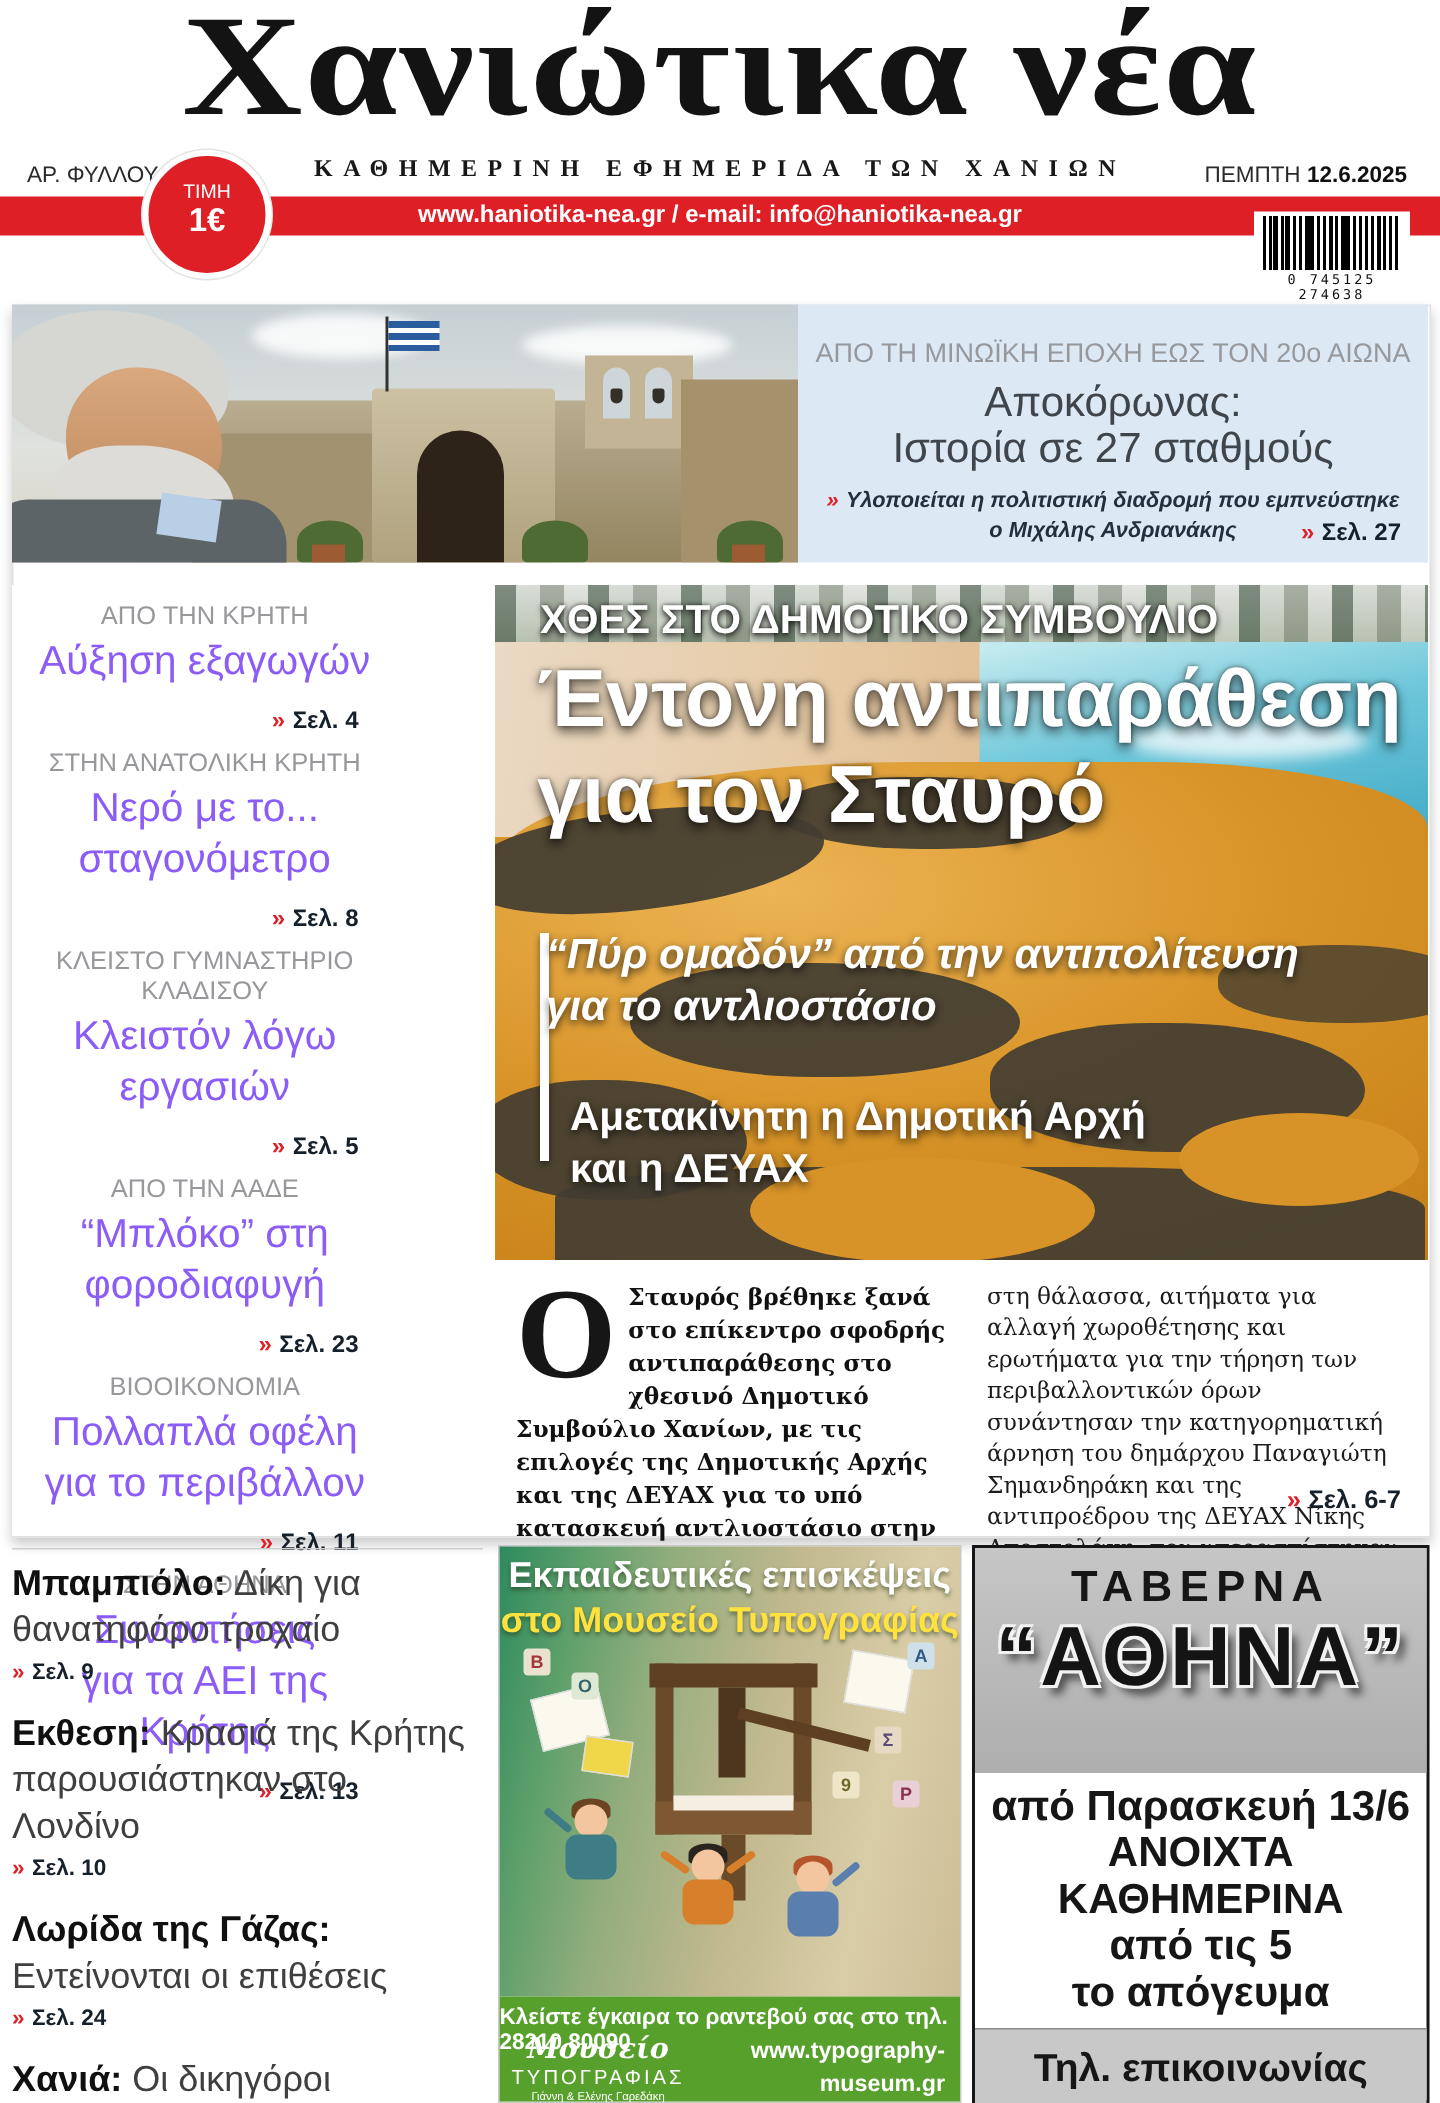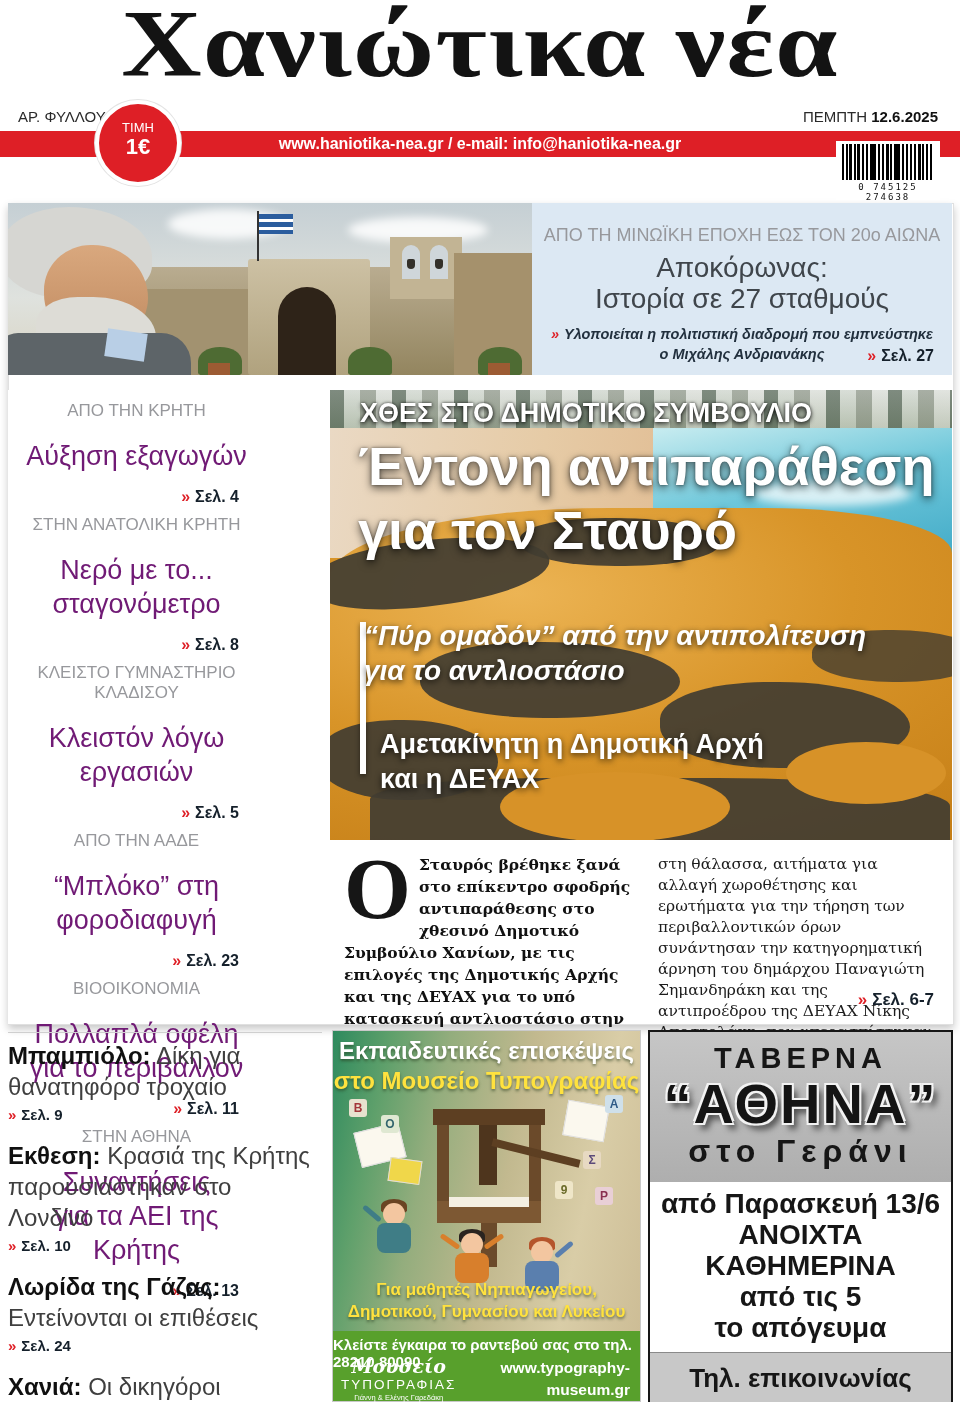--- a/index.html
+++ b/index.html
@@ -61,21 +61,21 @@
   .panel-kicker{margin-top:22px;font-size:18px;color:var(--kicker-gray,#97989c);}
   .panel-title{margin-top:6px;font-size:28px;line-height:31px;color:#3f454b;white-space:pre-line;}
   .panel-bullet{margin-top:10px;font-size:14.5px;font-weight:bold;font-style:italic;color:#22303e;white-space:pre-line;line-height:20px;}
   .mark{color:var(--accent-red,#de1f26);font-weight:bold;margin-right:5px;}
   .pref{font-weight:bold;color:#15202b;}
   .panel-ref{position:absolute;right:18px;bottom:10px;font-size:16px;}
   
   .teaser-box{left:8px;top:390px;width:257px;height:632px;background:#fff;z-index:1;text-align:center;padding-top:2px;}
   .teaser{margin-top:9px;}
   .t-kicker{font-size:17px;color:var(--kicker-gray,#97989c);}
-  .t-title{font-size:27px;line-height:34px;color:#701a75;white-space:pre-line;margin-top:18px;}
+  .t-title{font-size:27px;line-height:34px;color:#8b5cf6;white-space:pre-line;margin-top:2px;}
   .t-ref{text-align:right;padding-right:26px;font-size:16px;margin-top:15px;}
   
   .photo{left:330px;top:390px;width:622px;height:450px;overflow:hidden;z-index:1;background:#d89428;}
   .town{position:absolute;left:0;top:0;width:100%;height:50px;
     background:
      repeating-linear-gradient(90deg,rgba(40,60,40,.55) 0 14px,rgba(170,180,160,.25) 14px 30px,rgba(90,100,80,.45) 30px 46px,rgba(210,210,200,.3) 46px 62px),
      linear-gradient(#e8ecea,#aebaa6);}
   .sea{position:absolute;right:0;top:38px;width:48%;height:240px;
     background:linear-gradient(168deg,#c8ecf0 0%,#6ec7da 30%,#41aac7 65%,#62bcd1 100%);
     border-radius:0 0 0 45%;}
@@ -157,20 +157,21 @@
   .tv-l2{font-weight:bold;font-size:32px;letter-spacing:6px;}
   .tv-mid{height:164px;font-weight:bold;font-size:28px;line-height:31px;white-space:pre-line;padding-top:6px;}
   .tv-phone{height:50px;background:#c8c8c8;border-top:1px solid #8a8a8a;font-weight:bold;font-size:26px;line-height:50px;}
 </style>
 </head>
 <body>
 
 <div class="page">
 
   <div class="abs mast-title">Χανιώτικα νέα</div>
+  <div class="abs mast-tagline">ΚΑΘΗΜΕΡΙΝΗ ΕΦΗΜΕΡΙΔΑ ΤΩΝ ΧΑΝΙΩΝ</div>
   <div class="abs mast-issue">
     <span>ΑΡ. ΦΥΛΛΟΥ</span>
     <b>17.589</b>
   </div>
   <div class="abs mast-date">
     <span>ΠΕΜΠΤΗ</span>
     <b>12.6.2025</b>
   </div>
   <div class="abs red-bar">www.haniotika-nea.gr / e-mail: info@haniotika-nea.gr</div>
   <div class="abs price-circle">
@@ -341,22 +342,20 @@
       <div class="kid-arm" style="left:28px;top:180px;background:#3f7d86;transform:rotate(40deg);"></div>
       <div class="kid-hair" style="left:126px;top:198px;background:#2a2420;"></div>
       <div class="kid-head" style="left:128px;top:202px;"></div>
       <div class="kid-body" style="left:122px;top:222px;background:#d87f2c;"></div>
       <div class="kid-arm" style="left:106px;top:208px;background:#d87f2c;transform:rotate(35deg);"></div>
       <div class="kid-arm" style="left:150px;top:208px;background:#d87f2c;transform:rotate(-35deg);"></div>
       <div class="kid-hair" style="left:196px;top:206px;background:#b5552c;"></div>
       <div class="kid-head" style="left:198px;top:210px;"></div>
       <div class="kid-body" style="left:192px;top:230px;background:#5a7fae;"></div>
       <div class="kid-arm" style="left:220px;top:216px;background:#5a7fae;transform:rotate(-40deg);"></div>
-      <div class="mu-aud">Για μαθητές Νηπιαγωγείου,
-Δημοτικού, Γυμνασίου και Λυκείου</div>
     </div>
     <div class="mu-band">
       <div class="mu-book">Κλείστε έγκαιρα το ραντεβού σας στο τηλ. 28210 80090</div>
       <div class="mu-row">
         <div class="mu-logo">
           <div class="mu-logo-script">Μουσείο</div>
           <div class="mu-logo-caps">ΤΥΠΟΓΡΑΦΙΑΣ</div>
           <div class="mu-logo-sub">Γιάννη &amp; Ελένης Γαρεδάκη</div>
         </div>
         <div class="mu-right">
@@ -364,21 +363,20 @@
           <div class="mu-loc">ΒΙΟΠΑ Χανίων, Σούδα</div>
         </div>
       </div>
     </div>
   </div>
 
   <div class="abs taverna">
     <div class="tv-top">
       <div class="tv-l1">ΤΑΒΕΡΝΑ</div>
       <div class="tv-name">“ΑΘΗΝΑ”</div>
-      <div class="tv-l2">στο Γεράνι</div>
     </div>
     <div class="tv-mid">από Παρασκευή 13/6
 ΑΝΟΙΧΤΑ
 ΚΑΘΗΜΕΡΙΝΑ
 από τις 5
 το απόγευμα</div>
     <div class="tv-phone">Τηλ. επικοινωνίας 28210 61256</div>
   </div>
 
 </div>

